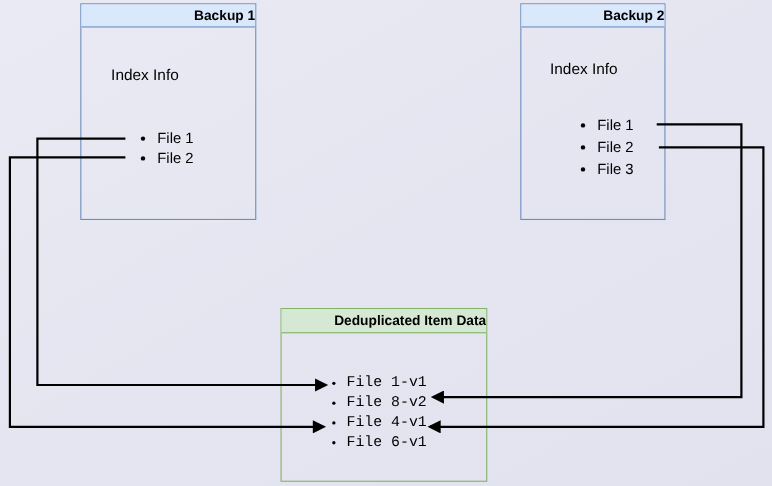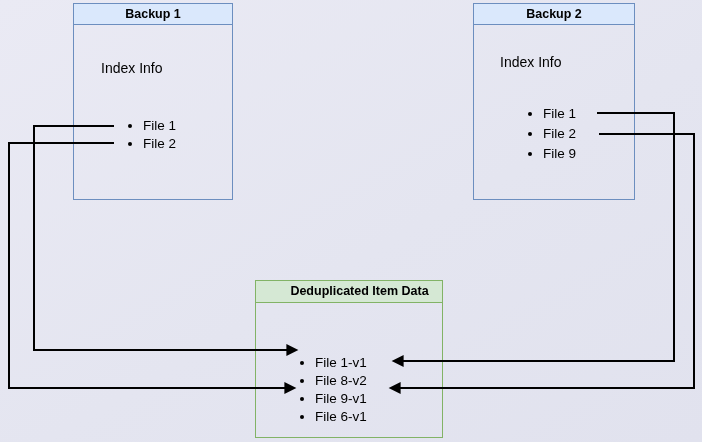--- a/index.html
+++ b/index.html
@@ -8,41 +8,41 @@
     width:702px;height:442px;
     background:linear-gradient(150deg,#eaeaf4 0%,#e4e5f0 55%,#e1e2ee 100%);
     font-family:"Liberation Sans",sans-serif;
     color:#000;
     overflow:hidden;
   }
   .box{position:absolute;border:1px solid;background:transparent;box-sizing:border-box;}
   .box.blue{border-color:#6c8ebf;}
   .box.green{border-color:#82b366;}
   .box-header{
-    font-weight:bold;font-size:12.5px;text-align:center;
+    font-weight:bold;font-size:12.5px;text-align:right;
     border-bottom:1px solid;white-space:nowrap;overflow:hidden;
   }
   .blue .box-header{background:#dae8fc;border-color:#6c8ebf;height:20px;line-height:20px;}
   .green .box-header{background:#d5e8d4;border-color:#82b366;height:21px;line-height:21px;padding-left:21px;}
   .subtitle{position:absolute;font-size:14px;line-height:16px;}
   ul.items{position:absolute;margin:0;font-size:13.5px;list-style:disc;}
   ul.items li{padding:0;}
 
   #backup1{left:73px;top:3px;width:160px;height:197px;}
   #backup1 .subtitle{left:27px;top:56px;}
   #backup1 ul.items{left:0;top:113px;padding-left:69px;}
   #backup1 ul.items li{line-height:18px;}
 
-  #backup2{left:473px;top:3px;width:162px;height:197px;}
+  #backup2{left:473px;top:3px;width:132px;height:197px;}
   #backup2 .subtitle{left:26px;top:50px;}
   #backup2 ul.items{left:0;top:100px;padding-left:69px;}
   #backup2 ul.items li{line-height:20px;}
 
   #dedup{left:255px;top:280px;width:188px;height:158px;}
-  #dedup ul.items{left:0;top:73px;padding-left:59px;}
+  #dedup ul.items{left:0;top:59px;padding-left:59px;font-family:Liberation Mono, monospace;}
   #dedup ul.items li{line-height:18px;}
 
   svg.connectors{
     position:absolute;left:0;top:0;width:702px;height:442px;
     pointer-events:none;
   }
   svg.connectors path{stroke:#000;stroke-width:2;fill:none;}
   svg.connectors marker path{fill:#000;stroke:none;}
 </style>
 </head>
@@ -58,30 +58,30 @@
       <li>File 2</li>
     </ul>
   </div>
 
   <div class="box blue" id="backup2">
     <div class="box-header">Backup 2</div>
     <div class="subtitle">Index Info</div>
     <ul class="items">
       <li>File 1</li>
       <li>File 2</li>
-      <li>File 9</li>
+      <li>File 3</li>
     </ul>
   </div>
 
   <div class="box green" id="dedup">
     <div class="box-header">Deduplicated Item Data</div>
     <ul class="items">
       <li>File 1-v1</li>
       <li>File 8-v2</li>
-      <li>File 9-v1</li>
+      <li>File 4-v1</li>
       <li>File 6-v1</li>
     </ul>
   </div>
 
   <svg class="connectors" viewBox="0 0 702 442" xmlns="http://www.w3.org/2000/svg">
     <defs>
       <marker id="arrowhead" viewBox="0 0 10 10" refX="8" refY="5" markerWidth="7.5" markerHeight="6" orient="auto">
         <path d="M0 0 L10 5 L0 10 Z"></path>
       </marker>
     </defs>

